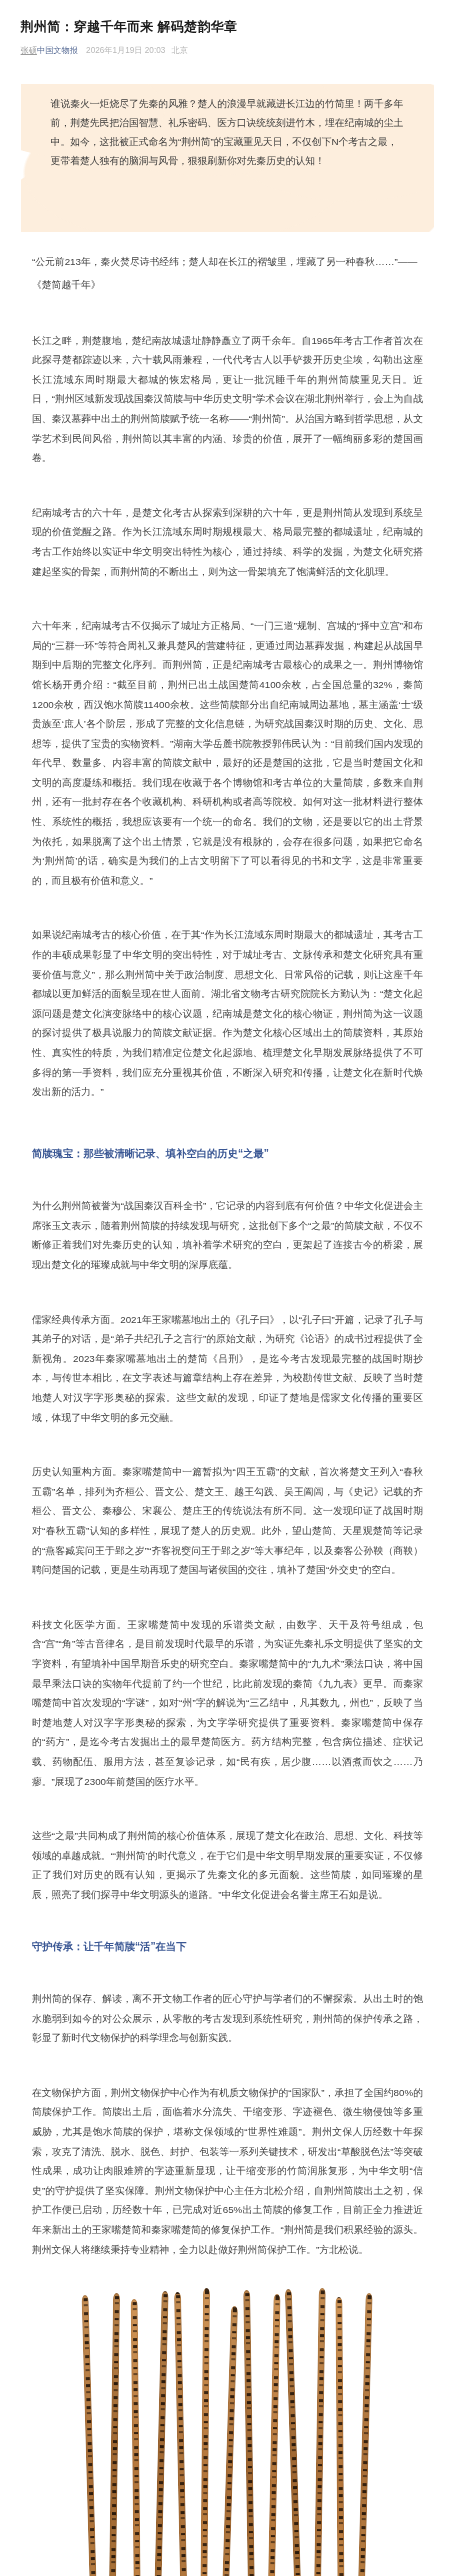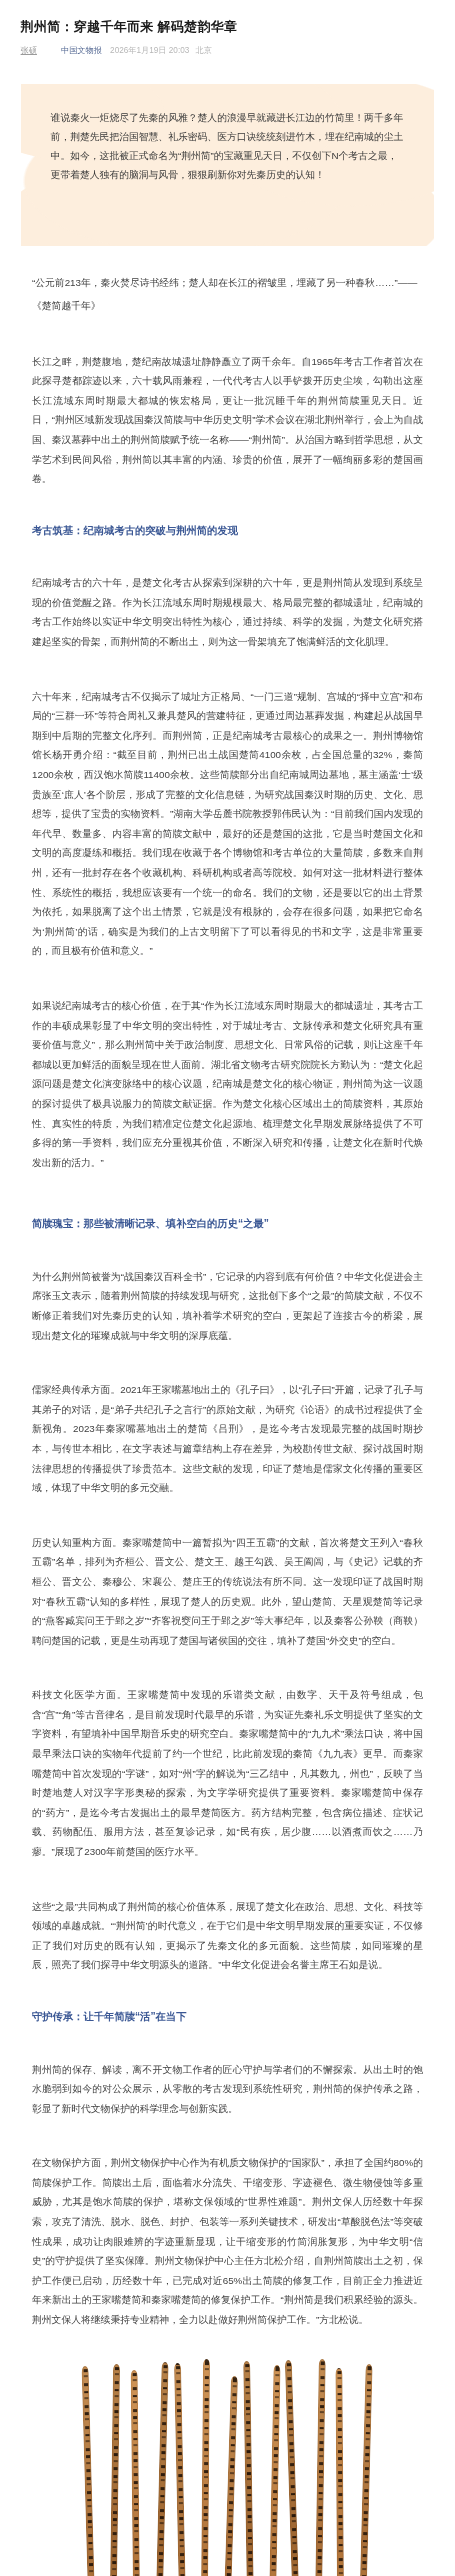--- a/index.html
+++ b/index.html
@@ -2,42 +2,42 @@
 <html style="font-size:8.2px"><head>
 <meta charset="utf-8">
 <style>
   html,body{margin:0;padding:0;background:#ffffff;}
   body{width:455px;font-family:"Liberation Sans","DejaVu Sans",sans-serif;color:#3f3f3f;}
   .page{width:455px;min-height:3298px;background:#fff;box-sizing:border-box;position:relative;}
 
   
   .title{margin:0;padding:17.5px 20.6px 0 20.6px;font-size:13px;line-height:18.5px;font-weight:700;color:#1a1a1a;letter-spacing:0.3px;}
   .byline{padding:9.3px 20.6px 0 20.6px;font-size:8.2px;line-height:11.3px;}
-  .byline .author{color:#9a9a9a;margin-right:24px;text-decoration:underline;}
+  .byline .author{color:#9a9a9a;margin-right:0;text-decoration:underline;}
   .byline .source{color:#576b95;margin-right:8.2px;font-weight:500;cursor:pointer;}
   .byline .dt{color:#b7b7b7;margin-right:6.2px;}
   .byline .loc{color:#b7b7b7;text-align:right;}
 
   
-  .lede{position:relative;margin:27px 20.6px 0 20.6px;padding:24px 29px 62px 30px;}
+  .lede{position:relative;margin:27px 20.6px 0 20.6px;padding:10px 29px 62px 30px;}
   .lede::before{content:"";position:absolute;inset:0;z-index:0;
     background:
       radial-gradient(ellipse 155px 77px at 12% 18%, var(--blob) 60%, transparent 61%),
       radial-gradient(ellipse 222px 98px at 45% 22%, var(--blob) 60%, transparent 61%),
       radial-gradient(ellipse 216px 108px at 80% 35%, var(--blob) 60%, transparent 61%),
       radial-gradient(ellipse 268px 118px at 40% 60%, var(--blob) 60%, transparent 61%),
       radial-gradient(ellipse 185px 93px at 75% 82%, var(--blob) 60%, transparent 61%),
       radial-gradient(ellipse 155px 82px at 18% 85%, var(--blob) 60%, transparent 61%);
   }
   .lede p{position:relative;z-index:1;margin:0;font-size:9.8px;line-height:19px;color:#3a3a3a;}
 
   
   .content{padding:0 32px;}
   .para{font-size:9.8px;line-height:19.6px;margin:35px 0 0 0;color:#3f3f3f;text-align:justify;}
-  .quote{font-size:9.8px;line-height:23px;margin:25px 0 0 0;color:#3f3f3f;}
+  .quote{font-size:9.8px;line-height:23px;margin:18px 0 0 0;color:#3f3f3f;}
   h2.sec{font-size:10.3px;line-height:15.5px;font-weight:700;margin:34px 0 0 0;}
 
   
   .fig{margin:29px auto 0 auto;}
   .slips-box{width:319px;margin:0 auto;height:510px;display:flex;justify-content:center;gap:15.5px;align-items:flex-start;background:#fff;}
   .slip{flex:0 0 auto;width:7.2px;height:var(--h,474px);margin-top:var(--mt,0px);transform:rotate(var(--r,0deg));
     border-radius:4.1px/8.2px;
     background:
       repeating-linear-gradient(to bottom,
         rgba(24,13,5,.85) 0 2.6px, rgba(0,0,0,0) 2.6px 6.2px,
@@ -62,28 +62,27 @@
 
   <div class="lede" style="--blob:#fdeedd;">
     <p>谁说秦火一炬烧尽了先秦的风雅？楚人的浪漫早就藏进长江边的竹简里！两千多年前，荆楚先民把治国智慧、礼乐密码、医方口诀统统刻进竹木，埋在纪南城的尘土中。如今，这批被正式命名为“荆州简”的宝藏重见天日，不仅创下N个考古之最，更带着楚人独有的脑洞与风骨，狠狠刷新你对先秦历史的认知！</p>
   </div>
 
   <div class="content">
 
     <p class="quote">“公元前213年，秦火焚尽诗书经纬；楚人却在长江的褶皱里，埋藏了另一种春秋……”——《楚简越千年》</p>
     <p class="para">长江之畔，荆楚腹地，楚纪南故城遗址静静矗立了两千余年。自1965年考古工作者首次在此探寻楚都踪迹以来，六十载风雨兼程，一代代考古人以手铲拨开历史尘埃，勾勒出这座长江流域东周时期最大都城的恢宏格局，更让一批沉睡千年的荆州简牍重见天日。近日，“荆州区域新发现战国秦汉简牍与中华历史文明”学术会议在湖北荆州举行，会上为自战国、秦汉墓葬中出土的荆州简牍赋予统一名称——“荆州简”。从治国方略到哲学思想，从文学艺术到民间风俗，荆州简以其丰富的内涵、珍贵的价值，展开了一幅绚丽多彩的楚国画卷。</p>
 
-    <h2 class="sec" style="color:#3a5794;">考古筑基：纪南城考古的突破与荆州简的发现</h2>
     <p class="para">纪南城考古的六十年，是楚文化考古从探索到深耕的六十年，更是荆州简从发现到系统呈现的价值觉醒之路。作为长江流域东周时期规模最大、格局最完整的都城遗址，纪南城的考古工作始终以实证中华文明突出特性为核心，通过持续、科学的发掘，为楚文化研究搭建起坚实的骨架，而荆州简的不断出土，则为这一骨架填充了饱满鲜活的文化肌理。</p>
     <p class="para">六十年来，纪南城考古不仅揭示了城址方正格局、“一门三道”规制、宫城的“择中立宫”和布局的“三群一环”等符合周礼又兼具楚风的营建特征，更通过周边墓葬发掘，构建起从战国早期到中后期的完整文化序列。而荆州简，正是纪南城考古最核心的成果之一。荆州博物馆馆长杨开勇介绍：“截至目前，荆州已出土战国楚简4100余枚，占全国总量的32%，秦简1200余枚，西汉饱水简牍11400余枚。这些简牍部分出自纪南城周边墓地，墓主涵盖‘士’级贵族至‘庶人’各个阶层，形成了完整的文化信息链，为研究战国秦汉时期的历史、文化、思想等，提供了宝贵的实物资料。”湖南大学岳麓书院教授郭伟民认为：“目前我们国内发现的年代早、数量多、内容丰富的简牍文献中，最好的还是楚国的这批，它是当时楚国文化和文明的高度凝练和概括。我们现在收藏于各个博物馆和考古单位的大量简牍，多数来自荆州，还有一批封存在各个收藏机构、科研机构或者高等院校。如何对这一批材料进行整体性、系统性的概括，我想应该要有一个统一的命名。我们的文物，还是要以它的出土背景为依托，如果脱离了这个出土情景，它就是没有根脉的，会存在很多问题，如果把它命名为‘荆州简’的话，确实是为我们的上古文明留下了可以看得见的书和文字，这是非常重要的，而且极有价值和意义。”</p>
     <p class="para">如果说纪南城考古的核心价值，在于其“作为长江流域东周时期最大的都城遗址，其考古工作的丰硕成果彰显了中华文明的突出特性，对于城址考古、文脉传承和楚文化研究具有重要价值与意义”，那么荆州简中关于政治制度、思想文化、日常风俗的记载，则让这座千年都城以更加鲜活的面貌呈现在世人面前。湖北省文物考古研究院院长方勤认为：“楚文化起源问题是楚文化演变脉络中的核心议题，纪南城是楚文化的核心物证，荆州简为这一议题的探讨提供了极具说服力的简牍文献证据。作为楚文化核心区域出土的简牍资料，其原始性、真实性的特质，为我们精准定位楚文化起源地、梳理楚文化早期发展脉络提供了不可多得的第一手资料，我们应充分重视其价值，不断深入研究和传播，让楚文化在新时代焕发出新的活力。”</p>
 
     <h2 class="sec" style="color:#3a5794;margin-top:44px;">简牍瑰宝：那些被清晰记录、填补空白的历史“之最”</h2>
     <p class="para">为什么荆州简被誉为“战国秦汉百科全书”，它记录的内容到底有何价值？中华文化促进会主席张玉文表示，随着荆州简牍的持续发现与研究，这批创下多个“之最”的简牍文献，不仅不断修正着我们对先秦历史的认知，填补着学术研究的空白，更架起了连接古今的桥梁，展现出楚文化的璀璨成就与中华文明的深厚底蕴。</p>
-    <p class="para">儒家经典传承方面。2021年王家嘴墓地出土的《孔子曰》，以“孔子曰”开篇，记录了孔子与其弟子的对话，是“弟子共纪孔子之言行”的原始文献，为研究《论语》的成书过程提供了全新视角。2023年秦家嘴墓地出土的楚简《吕刑》，是迄今考古发现最完整的战国时期抄本，与传世本相比，在文字表述与篇章结构上存在差异，为校勘传世文献、探讨战国时期法律思想的传播提供了珍贵范本。这些文献的发现，印证了楚地是儒家文化传播的重要区域，体现了中华文明的多元交融。</p>
+    <p class="para">儒家经典传承方面。2021年王家嘴墓地出土的《孔子曰》，以“孔子曰”开篇，记录了孔子与其弟子的对话，是“弟子共纪孔子之言行”的原始文献，为研究《论语》的成书过程提供了全新视角。2023年秦家嘴墓地出土的楚简《吕刑》，是迄今考古发现最完整的战国时期抄本，与传世本相比，在文字表述与篇章结构上存在差异，为校勘传世文献、反映了当时楚地楚人对汉字字形奥秘的探索。这些文献的发现，印证了楚地是儒家文化传播的重要区域，体现了中华文明的多元交融。</p>
     <p class="para">历史认知重构方面。秦家嘴楚简中一篇暂拟为“四王五霸”的文献，首次将楚文王列入“春秋五霸”名单，排列为齐桓公、晋文公、楚文王、越王勾践、吴王阖闾，与《史记》记载的齐桓公、晋文公、秦穆公、宋襄公、楚庄王的传统说法有所不同。这一发现印证了战国时期对“春秋五霸”认知的多样性，展现了楚人的历史观。此外，望山楚简、天星观楚简等记录的“燕客臧宾问王于郢之岁”“齐客祝窔问王于郢之岁”等大事纪年，以及秦客公孙鞅（商鞅）聘问楚国的记载，更是生动再现了楚国与诸侯国的交往，填补了楚国“外交史”的空白。</p>
     <p class="para">科技文化医学方面。王家嘴楚简中发现的乐谱类文献，由数字、天干及符号组成，包含“宫”“角”等古音律名，是目前发现时代最早的乐谱，为实证先秦礼乐文明提供了坚实的文字资料，有望填补中国早期音乐史的研究空白。秦家嘴楚简中的“九九术”乘法口诀，将中国最早乘法口诀的实物年代提前了约一个世纪，比此前发现的秦简《九九表》更早。而秦家嘴楚简中首次发现的“字谜”，如对“州”字的解说为“三乙结中，凡其数九，州也”，反映了当时楚地楚人对汉字字形奥秘的探索，为文字学研究提供了重要资料。秦家嘴楚简中保存的“药方”，是迄今考古发掘出土的最早楚简医方。药方结构完整，包含病位描述、症状记载、药物配伍、服用方法，甚至复诊记录，如“民有疾，居少腹……以酒煮而饮之……乃瘳。”展现了2300年前楚国的医疗水平。</p>
     <p class="para">这些“之最”共同构成了荆州简的核心价值体系，展现了楚文化在政治、思想、文化、科技等领域的卓越成就。“‘荆州简’的时代意义，在于它们是中华文明早期发展的重要实证，不仅修正了我们对历史的既有认知，更揭示了先秦文化的多元面貌。这些简牍，如同璀璨的星辰，照亮了我们探寻中华文明源头的道路。”中华文化促进会名誉主席王石如是说。</p>
 
     <h2 class="sec" style="color:#3a5794;">守护传承：让千年简牍“活”在当下</h2>
     <p class="para">荆州简的保存、解读，离不开文物工作者的匠心守护与学者们的不懈探索。从出土时的饱水脆弱到如今的对公众展示，从零散的考古发现到系统性研究，荆州简的保护传承之路，彰显了新时代文物保护的科学理念与创新实践。</p>
     <p class="para">在文物保护方面，荆州文物保护中心作为有机质文物保护的“国家队”，承担了全国约80%的简牍保护工作。简牍出土后，面临着水分流失、干缩变形、字迹褪色、微生物侵蚀等多重威胁，尤其是饱水简牍的保护，堪称文保领域的“世界性难题”。荆州文保人历经数十年探索，攻克了清洗、脱水、脱色、封护、包装等一系列关键技术，研发出“草酸脱色法”等突破性成果，成功让肉眼难辨的字迹重新显现，让干缩变形的竹简润胀复形，为中华文明“信史”的守护提供了坚实保障。荆州文物保护中心主任方北松介绍，自荆州简牍出土之初，保护工作便已启动，历经数十年，已完成对近65%出土简牍的修复工作，目前正全力推进近年来新出土的王家嘴楚简和秦家嘴楚简的修复保护工作。“荆州简是我们积累经验的源头。荆州文保人将继续秉持专业精神，全力以赴做好荆州简保护工作。”方北松说。</p>
 
     <figure class="fig" style="margin-left:0;margin-right:0;">
       <div class="slips-box">

